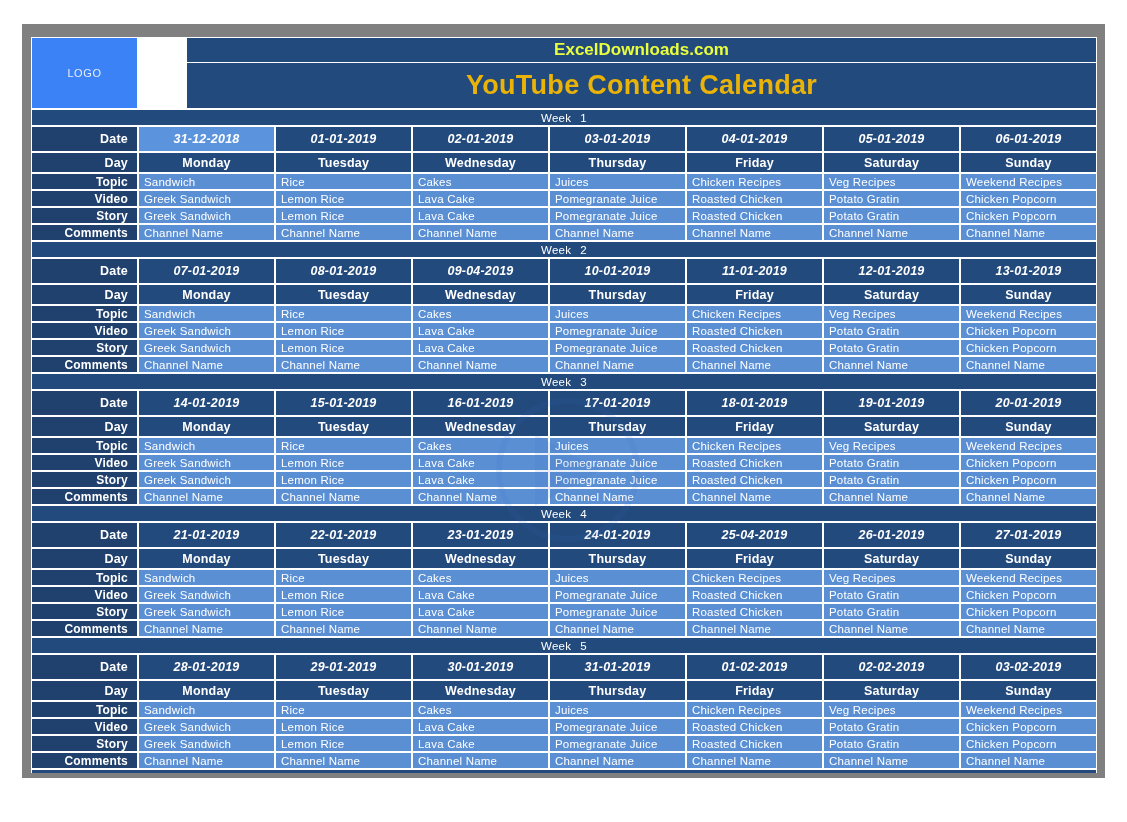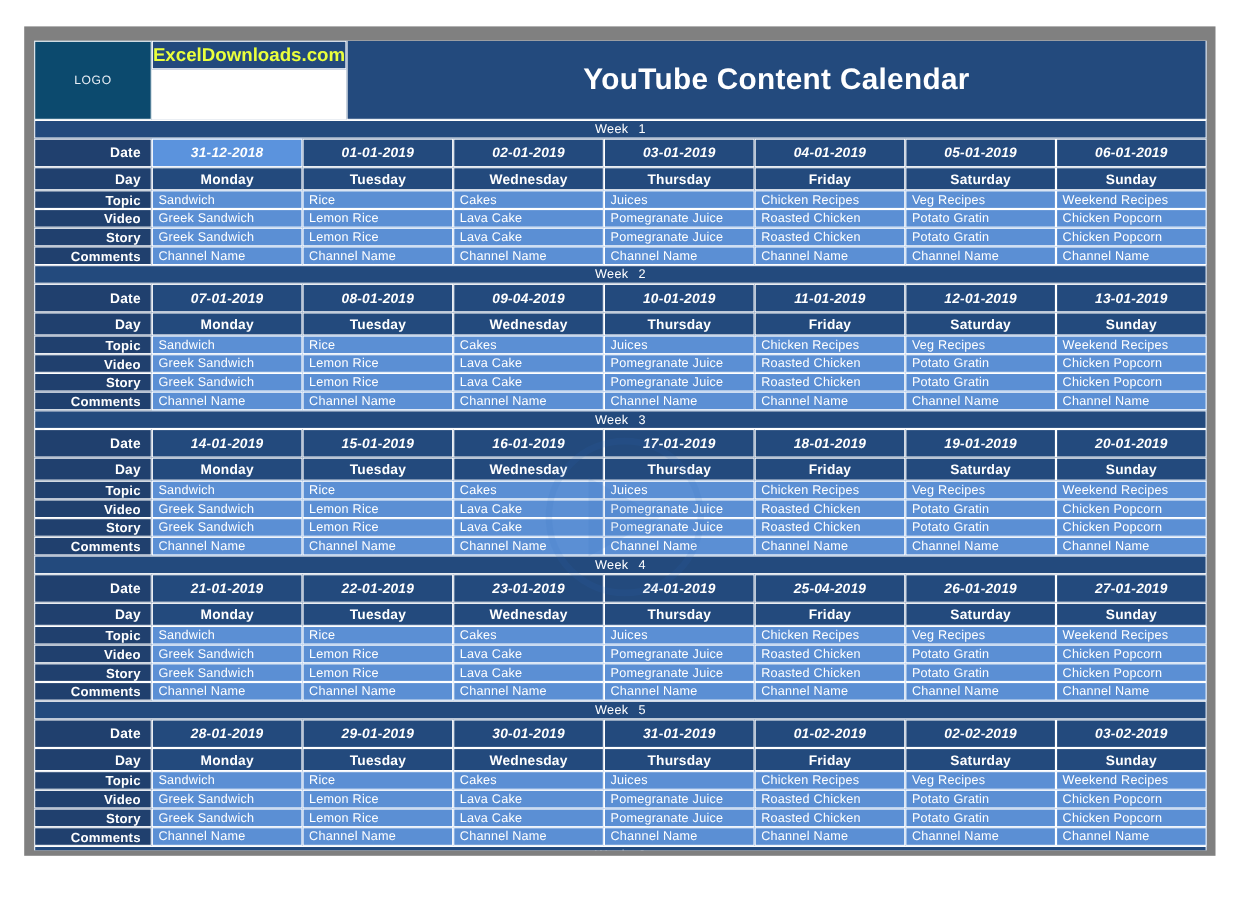--- a/index.html
+++ b/index.html
@@ -61,48 +61,48 @@
     white-space: nowrap;
     overflow: hidden;
   }
 
   
   #titleblock { display: flex; width: 100%; height: 72px; }
 
   #logo-cell {
     width: 107px;
     flex: 0 0 107px;
-    background: #0c4a6e;
+    background: #3b82f6;
     border: 1px solid #ffffff;
     display: flex; align-items: center; justify-content: center;
     color: #e9eef5;
     font-size: 11px;
     font-weight: normal;
     letter-spacing: .6px;
   }
 
-  #title-right { flex: 1 1 auto; display: flex; flex-direction: row; }
+  #title-right { flex: 1 1 auto; display: flex; flex-direction: column; margin-left: 48px; }
 
   #brand-cell {
     height: 26px;
     background: #234a7d;
     border: 1px solid #ffffff;
     display: flex; align-items: center; justify-content: center;
     color: #eaff3c;
     font-size: 17px;
     font-weight: bold;
   }
 
   #main-title-cell {
     flex: 1 1 auto;
     background: #234a7d;
     border: 1px solid #ffffff;
     border-top: none;
     display: flex; align-items: center; justify-content: center;
-    color: #ffffff;
+    color: #eab308;
     font-size: 27px;
     font-weight: bold;
     letter-spacing: .3px;
     text-align: center;
   }
 
   
   .week-row {
     height: 17px;
     background: #234a7d;

